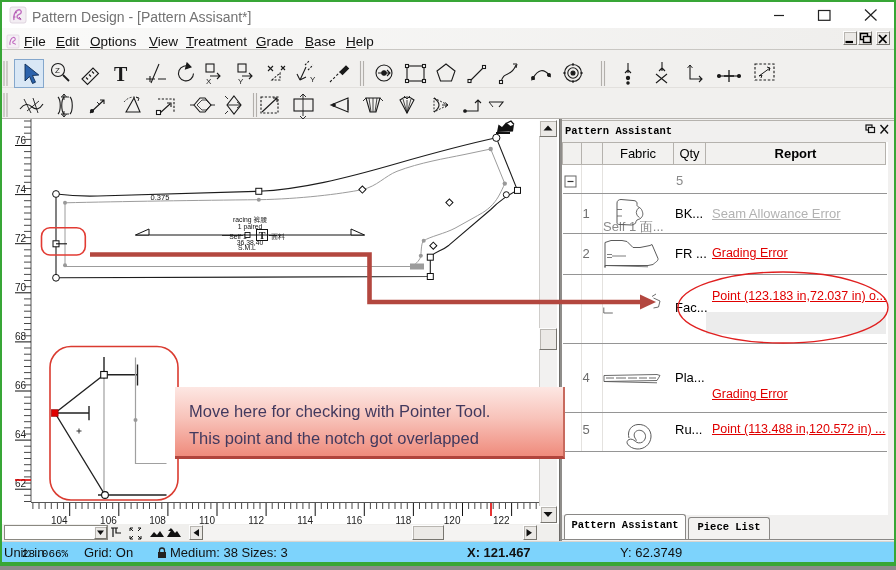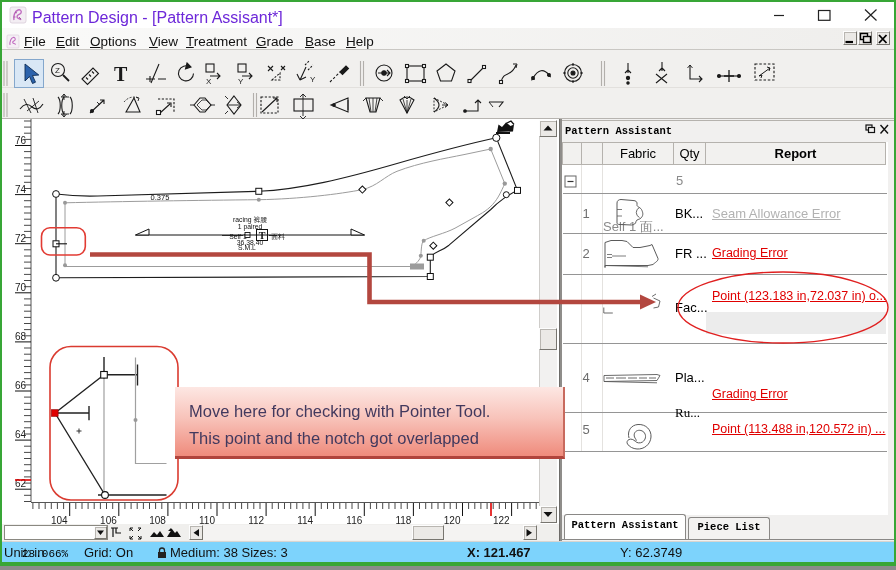--- a/index.html
+++ b/index.html
@@ -5,21 +5,21 @@
 * { margin:0; padding:0; box-sizing:border-box; }
 html,body { width:896px; height:570px; overflow:hidden; }
 body { font-family:"Liberation Sans", sans-serif; background:#fff; position:relative; }
 #win { position:absolute; left:0; top:0; width:896px; height:570px; background:#fff; }
 #edgeT { left:0; top:0; width:896px; height:2px; background:#38a636; z-index:60; }
 #edgeL { left:0; top:0; width:2px; height:566px; background:#38a636; z-index:60; }
 #edgeR { left:894px; top:0; width:2px; height:566px; background:#38a636; z-index:60; }
 .abs { position:absolute; }
 
 #titlebar { left:0; top:0; width:896px; height:28px; background:#fff; }
-#titletxt { left:32px; top:9px; font-size:16px; color:#6d28d9; }
+#titletxt { left:32px; top:9px; font-size:14px; color:#737373; }
 
 #menubar { left:0; top:28px; width:896px; height:22px;
   background:linear-gradient(to right,#fafaf9,#efeeec); border-bottom:1px solid #c9c7c3; }
 .menuitem { position:absolute; top:34px; font-size:13.5px; color:#111; }
 .menuitem span { text-decoration:underline; }
 
 #tb1 { left:0; top:50px; width:896px; height:38px; background:#f1f0ee; border-bottom:1px solid #e2e0dd; }
 #tb2 { left:0; top:88px; width:896px; height:31px; background:#f1f0ee; border-bottom:1px solid #b7b4b0; }
 
 #canvas { left:2px; top:119px; width:557px; height:422px; background:#fff; }
@@ -291,21 +291,21 @@
 
       <div class="rlink" style="left:150px; top:171px;">Point (123.183 in,72.037 in) o...</div>
       <div class="abs" style="left:144px; top:194px; width:180px; height:22px; background:#ececec;"></div>
       <div class="pname" style="left:113px; top:182px;">Fac...</div>
 
       <div class="rownum" style="left:9px; top:252px;">4</div>
       <div class="pname" style="left:113px; top:252px;">Pla...</div>
       <div class="rlink" style="left:150px; top:269px;">Grading Error</div>
 
       <div class="rownum" style="left:9px; top:304px;">5</div>
-      <div class="pname" style="left:113px; top:287px;font-family:Liberation Serif, serif;">Ru...</div>
+      <div class="pname" style="left:113px; top:304px;">Ru...</div>
       <div class="rlink" style="left:150px; top:304px;">Point (113.488 in,120.572 in) ...</div>
 
       <svg class="abs" width="120" height="280" viewBox="0 0 120 280" style="left:41px; top:77px;" fill="none" stroke="#5a5a5a" stroke-width="1">
 
         <path d="M14 28 L14 8 C14 5.5 16 4.5 18 4.5 L30 5.5 C33 5.5 34.5 7 34 9.5 C33.5 12 37 12 38.5 14.5 C40 17.5 40.5 20 38.5 22.5 C36.5 25 33.5 24 33 26.5 C32.8 28.5 31 30 28.5 30 L17 29.5 C15 29.5 14 29 14 28 Z"></path>
         <path d="M36.5 12.5 a5.5 5.5 0 0 0 0 10" stroke-width="0.9"></path>
         <path d="M14 14.5 h5 M14 21 h5" stroke-width="0.8"></path>
 
         <path d="M2 72.5 L2 47.5 L8 45.5 L19 45.5 L24 46.5 L30 52.5 L37 52.5 L47 50.5 L49 49.5 L55 63.5 C55.5 66 52 67.5 50 69.5 L45 70.5 L2 70.5 Z"></path>
         <path d="M2 70.5 L45 71.8 M4 59.5 h5 M4 62.5 h5 M9 61 h14" stroke-width="0.8"></path>

